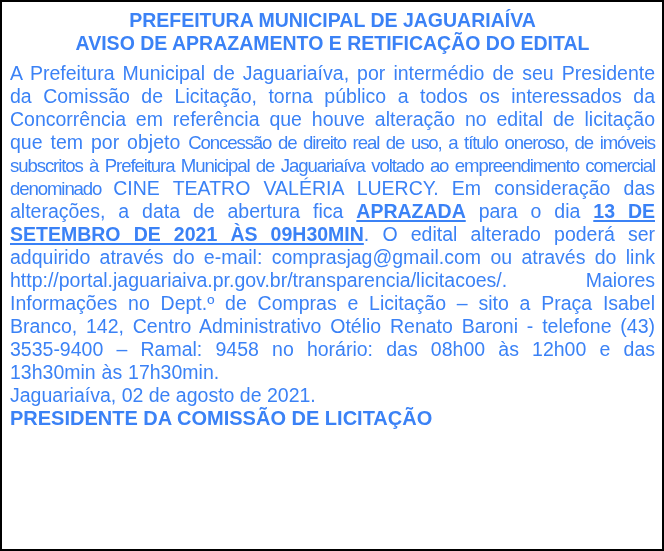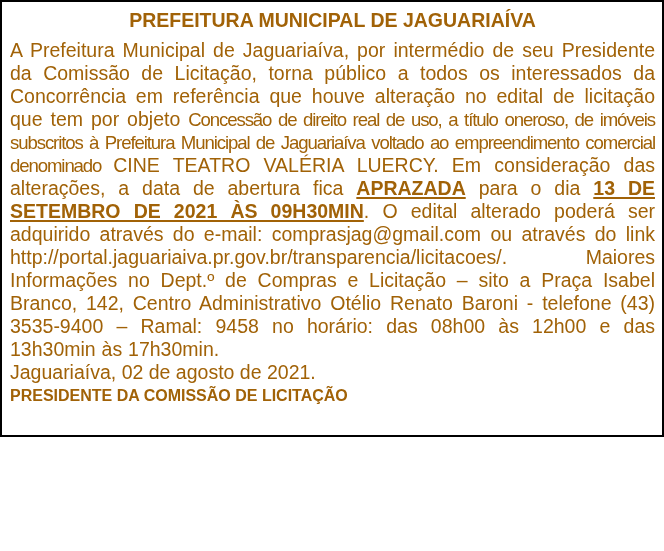--- a/index.html
+++ b/index.html
@@ -3,27 +3,27 @@
 <meta charset="utf-8">
 <style>
   html, body {
     margin: 0;
     padding: 0;
     background: #ffffff;
   }
   .page {
     position: relative;
     width: 664px;
-    height: 437px;
+    height: 551px;
     box-sizing: border-box;
     background: #ffffff;
     border: 2px solid #000000;
     padding: 7px 7px 0 8px;
     font-family: "Liberation Sans", sans-serif;
-    color: #a16207;
+    color: #3b82f6;
     overflow: hidden;
   }
   .doc-header {
     text-align: center;
     font-weight: bold;
     font-size: 19.5px;
     line-height: 23px;
   }
   .doc-header .h-line {
     white-space: nowrap;
@@ -55,30 +55,31 @@
     line-height: 23px;
   }
   .closing .date-line {
     font-weight: normal;
   }
   .closing .signer-name {
     font-weight: bold;
   }
   .closing .signer-title {
     font-weight: bold;
-    font-size: 16px;
+    font-size: 20px;
   }
 </style>
 </head>
 <body>
 
 <div class="page">
 
   <div class="doc-header">
     <div class="h-line">PREFEITURA MUNICIPAL DE JAGUARIAÍVA</div>
+    <div class="h-line">AVISO DE APRAZAMENTO E RETIFICAÇÃO DO EDITAL</div>
   </div>
 
   <p class="doc-body"><span class="run run-regular">A Prefeitura Municipal de Jaguariaíva, por intermédio de seu Presidente da Comissão de Licitação, torna público a todos os interessados da Concorrência em referência que houve alteração no edital de licitação que tem por objeto </span><span class="run run-condensed">Concessão de direito real de uso, a título oneroso, de imóveis subscritos à Prefeitura Municipal de Jaguariaíva voltado ao empreendimento comercial denominado </span><span class="run run-bold">CINE TEATRO VALÉRIA LUERCY</span><span class="run run-regular">. Em consideração das alterações, a data de abertura fica </span><span class="run run-bold_underline">APRAZADA</span><span class="run run-regular"> para o </span><span class="run run-bold">dia </span><span class="run run-bold_underline">13 DE SETEMBRO DE 2021 ÀS 09H30MIN</span><span class="run run-regular">. O edital alterado poderá ser adquirido através do e-mail: </span><span class="run run-regular">comprasjag@gmail.com</span><span class="run run-regular"> ou através do link </span><span class="run run-regular">http://portal.jaguariaiva.pr.gov.br/transparencia/licitacoes/</span><span class="run run-regular">. Maiores Informações no Dept.º de Compras e Licitação – sito a Praça Isabel Branco, 142, Centro Administrativo Otélio Renato Baroni - telefone (43) 3535-9400 – Ramal: 9458 no horário: das 08h00 às 12h00 e das 13h30min às 17h30min.</span></p>
 
   <div class="closing">
     <div class="date-line">Jaguariaíva, 02 de agosto de 2021.</div>
     <div class="signer-title">PRESIDENTE DA COMISSÃO DE LICITAÇÃO</div>
   </div>
 
 </div>

